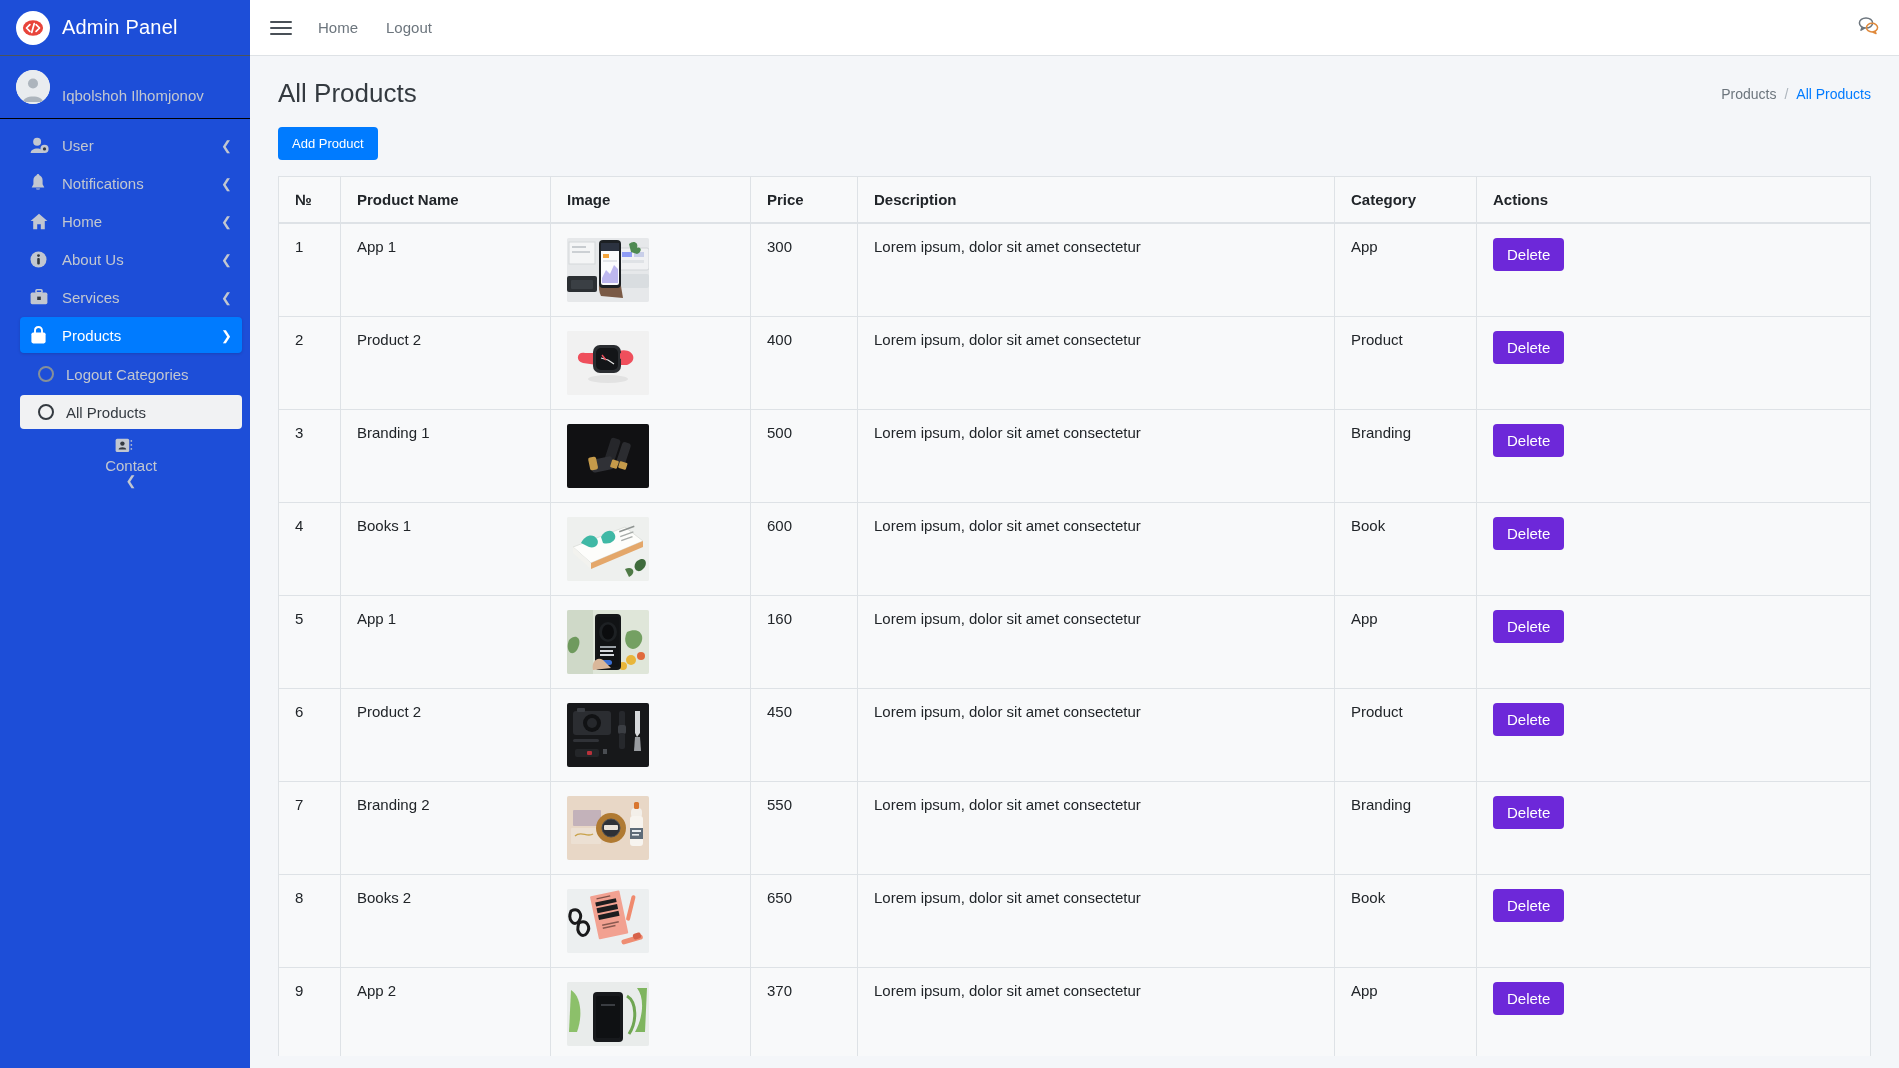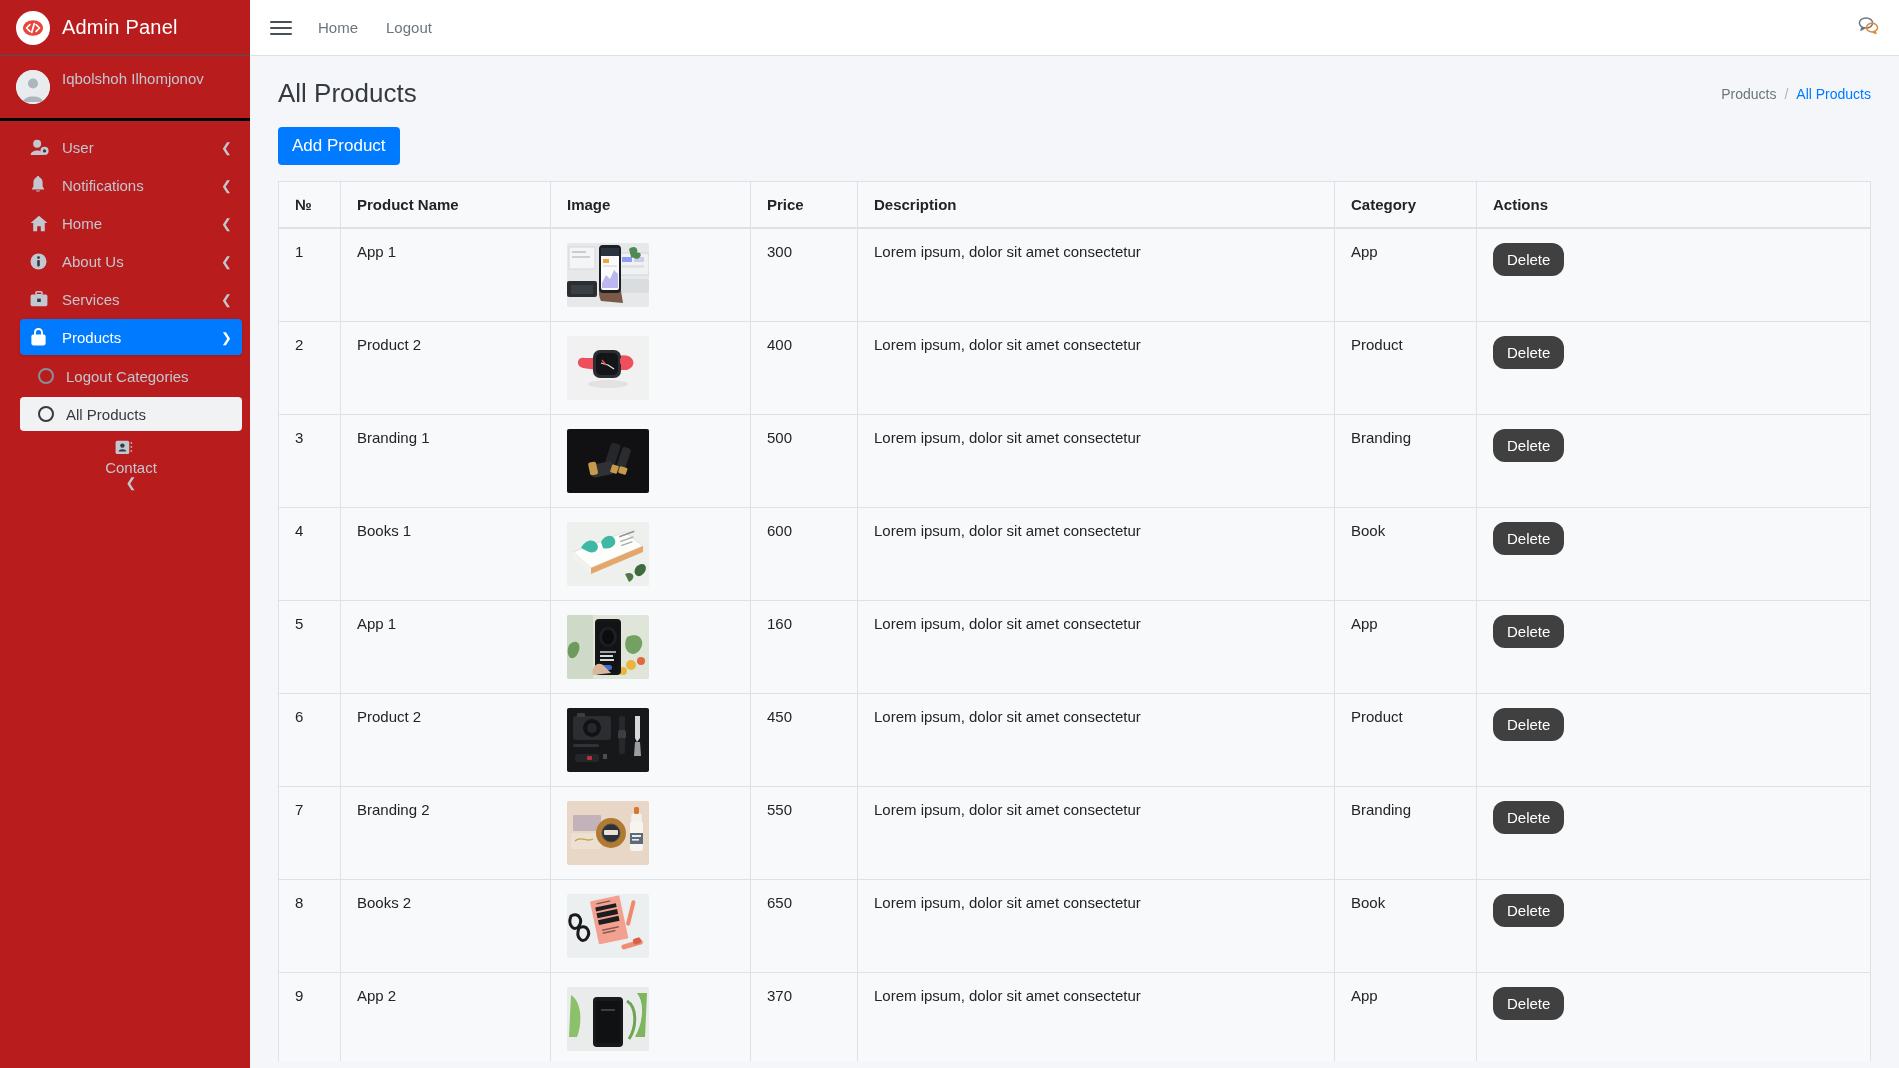--- a/index.html
+++ b/index.html
@@ -7,21 +7,21 @@
     width: 1899px; height: 1068px;
     overflow: hidden;
     font-family: "Liberation Sans", sans-serif;
     background: #f4f6f9;
   }
   .app { display: flex; width: 1899px; height: 1068px; }
 
   
   .sidebar {
     width: 250px; min-width: 250px; height: 1068px;
-    background: #b91c1c;
+    background: #1d4ed8;
     color: #c2c7d0;
     overflow: hidden;
     position: relative;
   }
   .brand {
     height: 56px;
     display: flex; align-items: center;
     padding: 0 16px;
     border-bottom: 1px solid #4b545c;
   }
@@ -32,23 +32,23 @@
     margin-right: 12px;
     flex: 0 0 34px;
   }
   .brand-logo svg { display:block; }
   .brand-title {
     font-size: 20px; color: #ffffff; font-weight: 400;
     letter-spacing: .2px; white-space: nowrap;
   }
 
   .userpanel {
-    display: flex; align-items: flex-start;
+    display: flex; align-items: flex-end;
     padding: 14px 20px 14px 16px;
-    border-bottom: 3px solid #000000;
+    border-bottom: 1px solid #000000;
   }
   .avatar {
     width: 34px; height: 34px; border-radius: 50%;
     background: #e9ecef;
     display:flex; align-items:flex-end; justify-content:center;
     overflow: hidden; margin-right: 12px; flex:0 0 34px;
   }
   .avatar svg { display:block; }
   .username { font-size: 15px; color: #c2c7d0; white-space: nowrap; }
 
@@ -124,21 +124,21 @@
   .bc-item { color:#6c757d; }
   .bc-sep  { color:#adb5bd; margin: 0 8px; }
   .bc-item.active { color:#007bff; cursor:pointer; }
 
   .content-body { padding: 10px 28px 0 28px; }
 
   .btn-add {
     display:inline-block;
     background:#007bff; color:#fff;
     border: none; border-radius:4px;
-    font-size: 17px; font-family: inherit;
+    font-size: 13px; font-family: inherit;
     padding: 9px 14px;
     cursor:pointer;
     margin-bottom: 16px;
   }
 
   table.products {
     width: 100%;
     border-collapse: collapse;
     background: #f8f9fa;
     table-layout: fixed;
@@ -176,22 +176,22 @@
 
   .thumb {
     width: 82px; height: 64px;
     border-radius: 2px; overflow:hidden;
     display:block;
     background:#eceff1;
   }
   .thumb svg { display:block; }
 
   .btn-delete {
-    background:#404040; color:#fff;
-    border:none; border-radius:12px;
+    background:#6d28d9; color:#fff;
+    border:none; border-radius:4px;
     font-size:15px; font-family:inherit;
     padding: 8px 14px;
     cursor:pointer;
   }
 
   .table-wrap { max-height: 880px; overflow:hidden; }
 </style>
 </head>
 <body>
 

